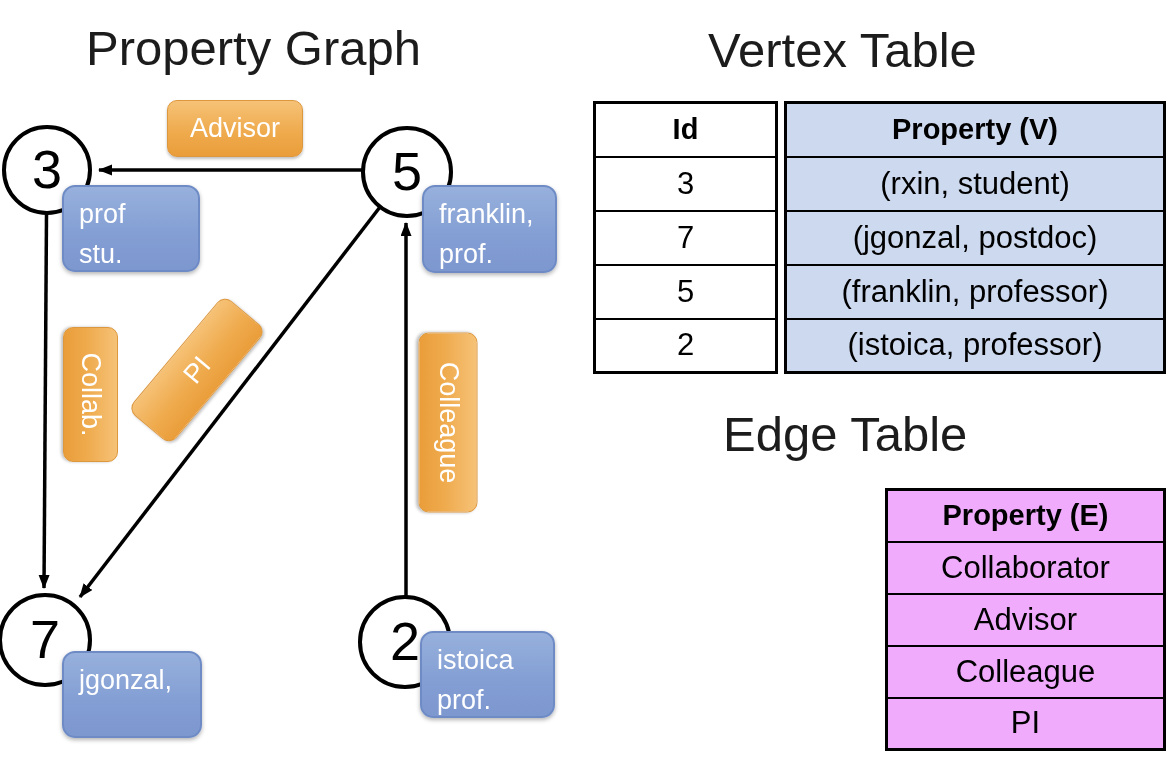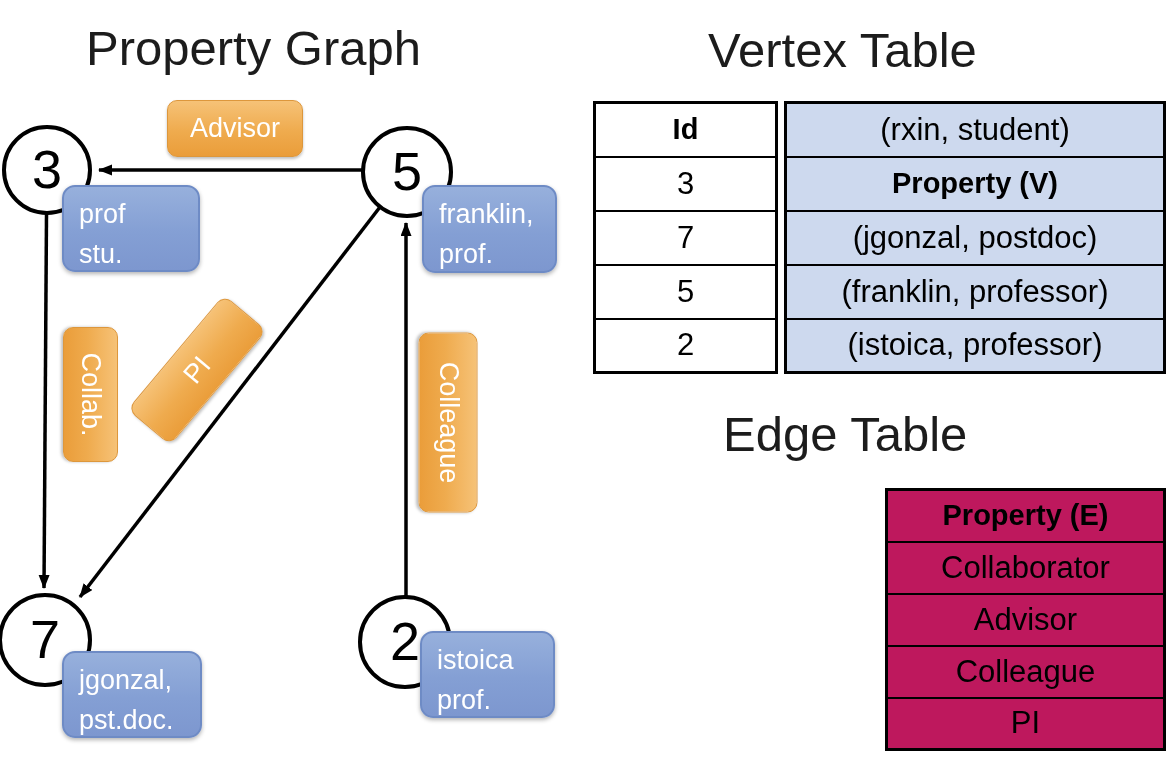--- a/index.html
+++ b/index.html
@@ -22,21 +22,21 @@
             box-shadow:0 2px 4px rgba(0,0,0,0.3); }
 
   
   table { position:absolute; border-collapse:collapse; table-layout:fixed;
           background:#ffffff; }
   td { border:2.5px solid #000000; text-align:center; vertical-align:middle;
        color:#000000; font-size:31px; overflow:hidden; white-space:nowrap; }
   td.hdr { font-weight:bold; font-size:29px; }
   table { border:3px solid #000000; }
   .v-prop td { background:#cdd9ee; }
-  .e-prop td { background:#be185d; }
+  .e-prop td { background:#f0abfc; }
   .v-prop td.hdr, .e-prop td.hdr { }
 </style>
 </head>
 <body>
 
 <div class="stage">
 
   <div class="big-title" style="left:86px; top:20px;">Property Graph</div>
 
   <svg width="585" height="760" style="position:absolute;left:0;top:0;">
@@ -77,21 +77,20 @@
   <div class="vlabel" style="left:62px; top:185px; width:138px; height:87px;">
     <div>prof</div>
     <div>stu.</div>
   </div>
   <div class="vlabel" style="left:422px; top:185px; width:135px; height:88px;">
     <div>franklin,</div>
     <div>prof.</div>
   </div>
   <div class="vlabel" style="left:62px; top:651px; width:140px; height:87px;">
     <div>jgonzal,</div>
-    <div>pst.doc.</div>
   </div>
   <div class="vlabel" style="left:420px; top:631px; width:135px; height:87px;">
     <div>istoica</div>
     <div>prof.</div>
   </div>
 
   <div class="big-title" style="left:708px; top:22px;">Vertex Table</div>
 
   <table style="left:593px; top:101px; width:185px; height:272px;">
     <tbody>
@@ -109,24 +108,24 @@
         </tr>
     <tr style="height:54px;">
           <td>2</td>
         </tr>
   </tbody>
     </table>
 
   <table class="v-prop" style="left:784px; top:101px; width:382px; height:272px;">
     <tbody>
         <tr style="height:54px;">
-          <td>(rxin, student)</td>
+          <td class="hdr">Property (V)</td>
         </tr>
     <tr style="height:54px;">
-          <td class="hdr">Property (V)</td>
+          <td>(rxin, student)</td>
         </tr>
     <tr style="height:54px;">
           <td>(jgonzal, postdoc)</td>
         </tr>
     <tr style="height:54px;">
           <td>(franklin, professor)</td>
         </tr>
     <tr style="height:54px;">
           <td>(istoica, professor)</td>
         </tr>

